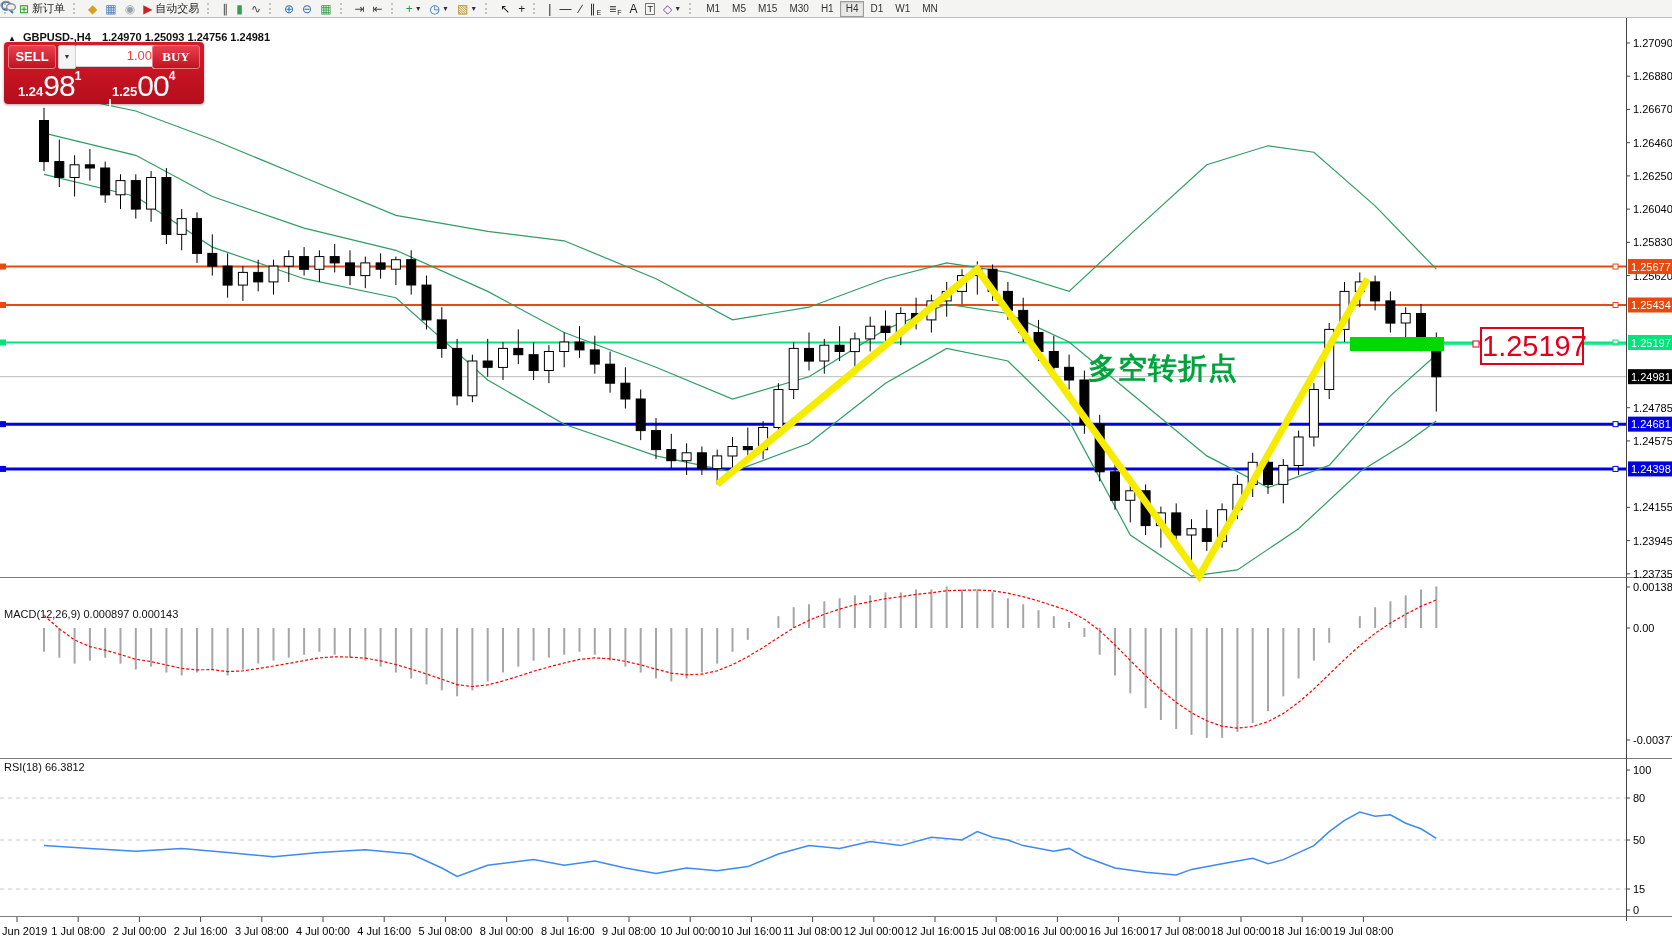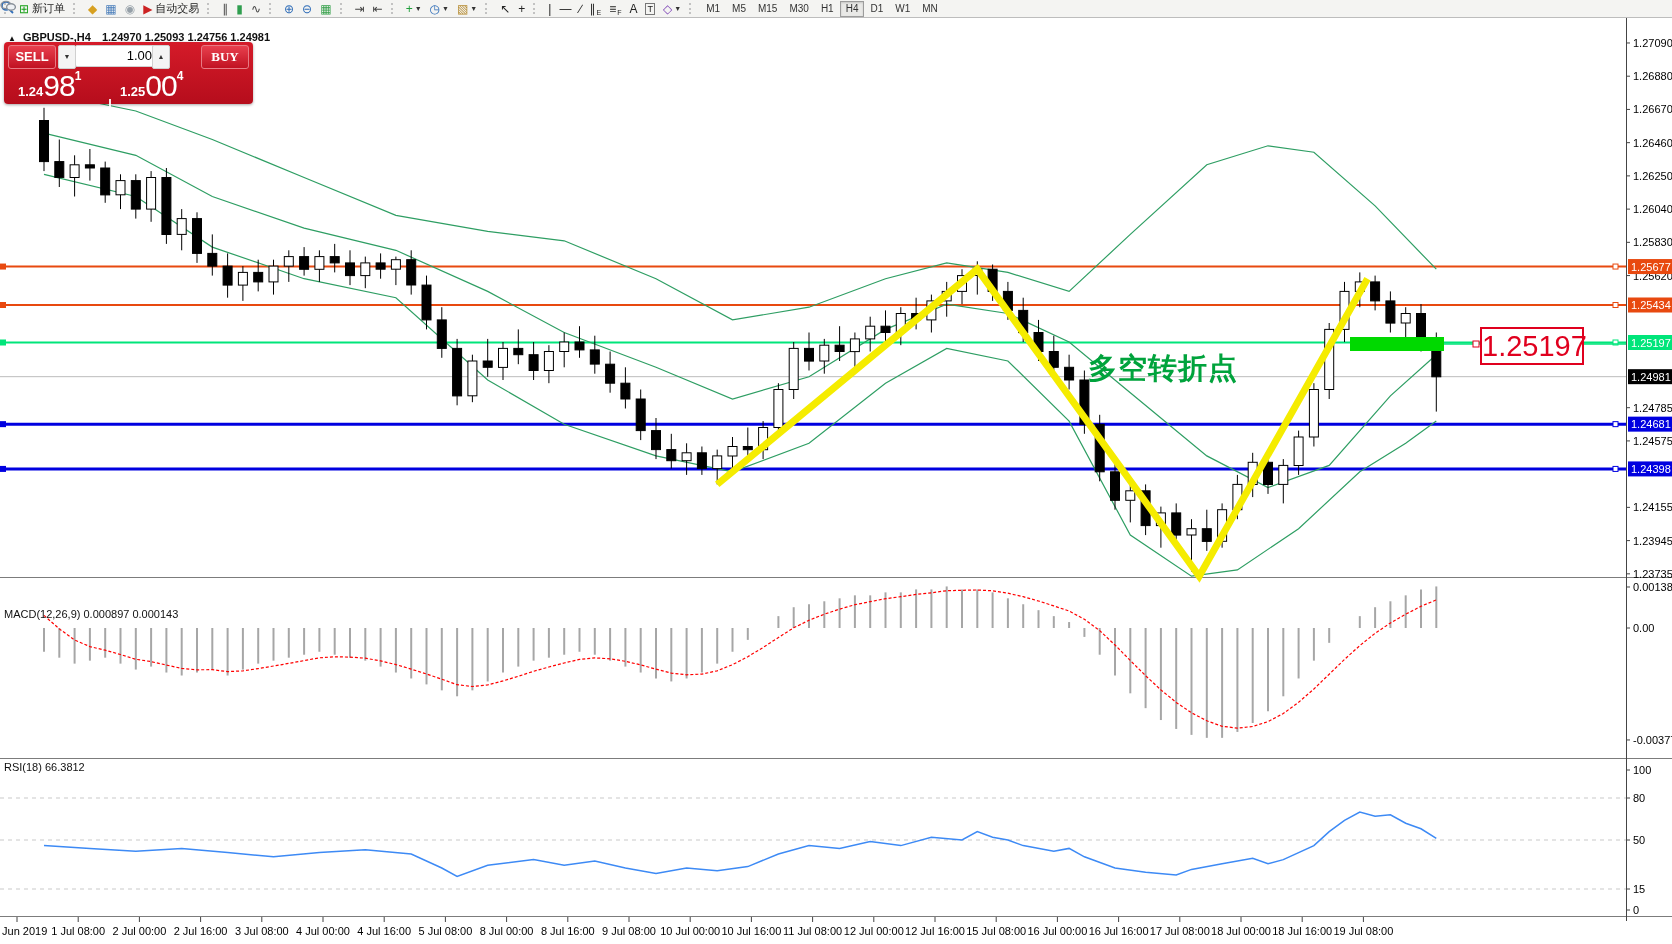--- a/index.html
+++ b/index.html
@@ -17,38 +17,38 @@
   .tbtn.boxed .g{border:1px solid #777;padding:0 1px;font-size:9px;line-height:10px;}
   .tfbtn{padding:0 5px;height:14px;line-height:14px;border:1px solid transparent;font-size:10px;color:#333;}
   .tfbtn.active{background:#e9e9e7;border:1px solid #9c9c9c;box-shadow:inset 0 1px 2px rgba(0,0,0,.15);}
   #tb-spacer{flex:1;}
   .ricon{margin:0 4px;display:flex;align-items:center;}
   
   #chart-title{position:absolute;left:8px;top:31px;font-size:11px;font-weight:bold;color:#111;z-index:20;}
   #chart-title .arr{font-size:8px;margin-right:4px;}
   #chart-title .ohlc{margin-left:8px;font-weight:bold;}
   
-  #trade-panel{position:absolute;left:4px;top:42px;width:249px;height:62px;background:linear-gradient(#d51b29,#b60d1c);
+  #trade-panel{position:absolute;left:4px;top:42px;width:200px;height:62px;background:linear-gradient(#d51b29,#b60d1c);
     border-radius:4px;z-index:25;box-shadow:0 1px 3px rgba(0,0,0,.35);color:#fff;}
   #trade-panel .row1{position:absolute;left:0;top:3px;width:100%;height:24px;}
   .tp-btn{position:absolute;top:0;height:22px;line-height:22px;text-align:center;font-size:13px;font-weight:bold;color:#fff;
     background:linear-gradient(#e8404e,#c11222);border:1px solid #e87a84;border-radius:3px;cursor:pointer;}
   #sell-btn{left:4px;width:46px;}
   #buy-btn{right:4px;width:46px;font-family:Liberation Serif, serif;}
   .spin{position:absolute;top:0;width:16px;height:22px;background:#f4f4f4;border:1px solid #d0d0d0;border-radius:2px;
     color:#333;font-size:7px;line-height:22px;text-align:center;cursor:pointer;}
   #spin-dn{left:54px;} #spin-up{left:148px;}
   #vol-box{position:absolute;left:71px;top:0;width:76px;height:20px;background:#fff;border:1px solid #d0d0d0;
-    color:#000000;font-size:13px;line-height:20px;text-align:right;padding-right:8px;border-radius:2px;}
+    color:#ef4444;font-size:13px;line-height:20px;text-align:right;padding-right:8px;border-radius:2px;}
   #trade-panel .row2{position:absolute;left:0;top:27px;width:100%;height:34px;}
   .bigprice{position:absolute;top:0;height:34px;white-space:nowrap;}
   .bigprice .sm{font-size:13px;font-weight:bold;vertical-align:baseline;text-align:right;}
   .bigprice .bg{font-size:30px;font-weight:normal;letter-spacing:-1px;}
   .bigprice .sup{font-size:12px;font-weight:bold;vertical-align:top;line-height:14px;}
-  #sell-price{left:14px;} #buy-price{left:116px;}
+  #sell-price{left:14px;} #buy-price{left:108px;}
   #tp-divider{position:absolute;left:105px;top:30px;width:2px;height:30px;background:#fff;opacity:.9;}
   
   .pane-label{position:absolute;left:4px;font-size:11px;color:#111;z-index:20;}
   #macd-label{top:608px;} #rsi-label{top:761px;}
   
   #annotation-text{position:absolute;left:1088px;top:349px;font-size:29px;font-weight:bold;color:#00a33c;
     font-family:Liberation Serif, serif;z-index:18;letter-spacing:1px;}
   
   #price-callout{position:absolute;left:1480px;top:327px;width:100px;height:34px;border:2px solid #e0001e;
     background:#fff;color:#e0001e;font-size:29px;line-height:34px;text-align:center;z-index:19;}

